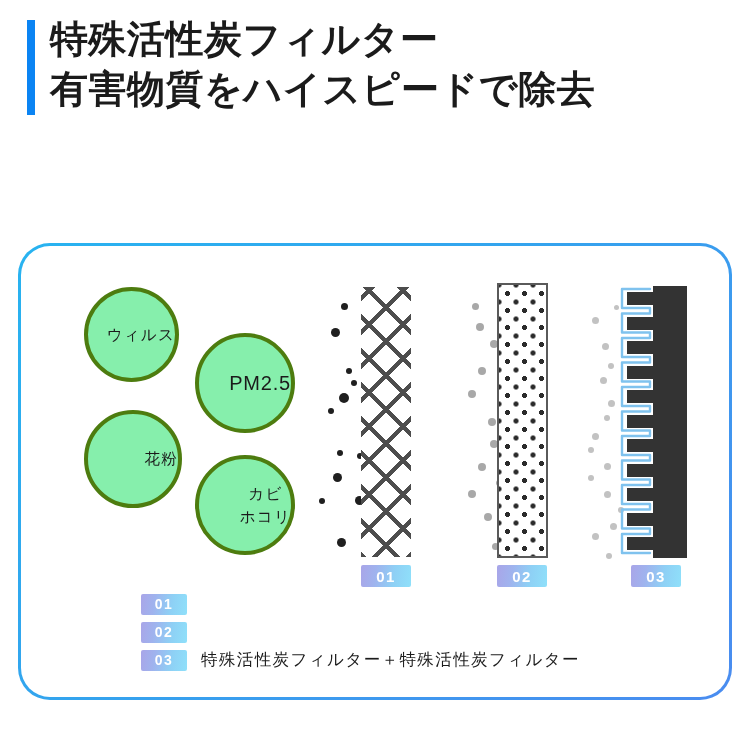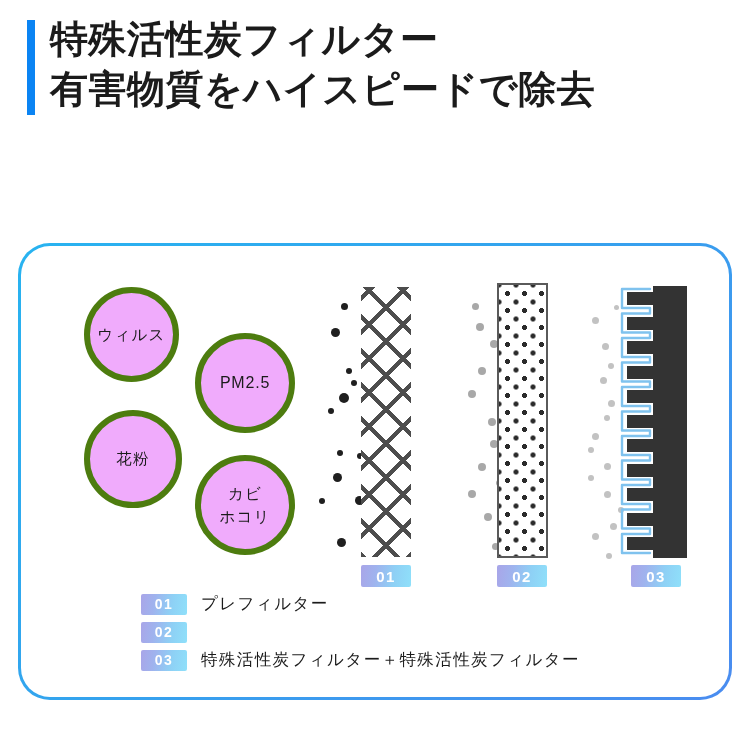--- a/index.html
+++ b/index.html
@@ -70,36 +70,36 @@
 
   .stage{
     position:absolute;left:18px;top:243px;
     width:714px;height:457px;
     z-index:2;
   }
 
   
   .circle{
     position:absolute;
-    border:6px solid #4d7c0f;
+    border:4px solid #4d7c0f;
     border-radius:50%;
-    background:#f0abfc;
+    background:#86efac;
     display:flex;
     align-items:center;
-    justify-content:center;
+    justify-content:flex-end;
     text-align:center;
     font-size:15.5px;
     letter-spacing:1.2px;
     color:#1b1b1b;
     line-height:1.5;
     box-sizing:border-box;
     white-space:pre-line;
   }
   #circle-virus{left:66px;top:44px;width:95px;height:95px;}
-  #circle-pm25{left:177px;top:90px;width:100px;height:100px;font-size:16px;letter-spacing:0.8px;}
+  #circle-pm25{left:177px;top:90px;width:100px;height:100px;font-size:20px;letter-spacing:0.8px;}
   #circle-pollen{left:66px;top:167px;width:98px;height:98px;}
   #circle-mold{left:177px;top:212px;width:100px;height:100px;}
 
   
   .dot{position:absolute;border-radius:50%;}
 
   
   .panel{position:absolute;box-sizing:border-box;}
 
   #panel-01{
@@ -276,21 +276,20 @@
     </svg>
   </div>
 
   <div class="badge" id="badge-01">01</div>
   <div class="badge" id="badge-02">02</div>
   <div class="badge" id="badge-03">03</div>
 
   <div class="legend">
     <div class="legend-row">
       <div class="legend-badge">01</div>
-      <div class="legend-label">プレフィルター</div>
     </div>
     <div class="legend-row">
       <div class="legend-badge">02</div>
     </div>
     <div class="legend-row">
       <div class="legend-badge">03</div>
       <div class="legend-label">特殊活性炭フィルター＋特殊活性炭フィルター</div>
     </div>
   </div>
 </div>

